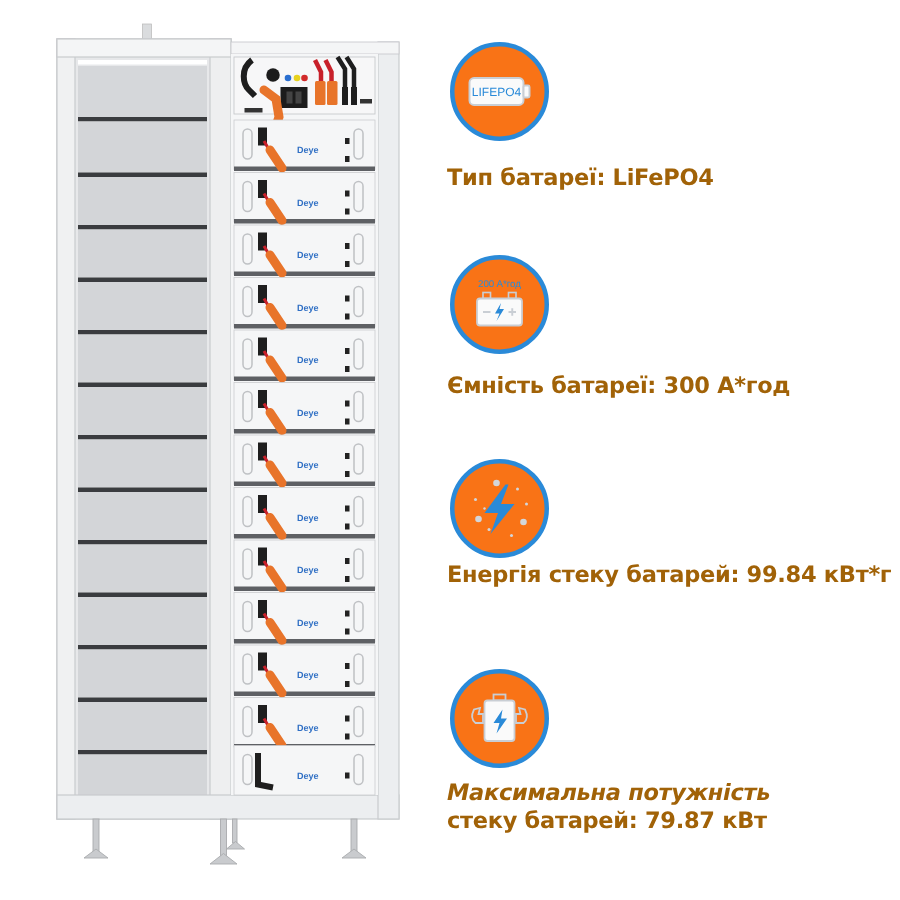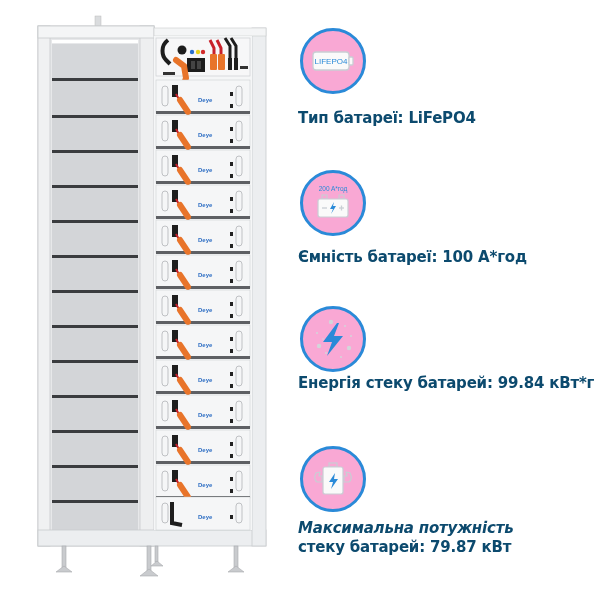--- a/index.html
+++ b/index.html
@@ -1,21 +1,21 @@
 <!DOCTYPE html>
 <html><head>
 <meta charset="utf-8">
 <style>
   html, body { margin: 0; padding: 0; }
   body { width: 600px; height: 600px; background: #ffffff; position: relative; overflow: hidden; font-family: "DejaVu Sans", sans-serif; }
   .product { position: absolute; left: 0; top: 0; width: 290px; height: 600px; }
   .features { position: absolute; left: 298px; top: 0; width: 300px; height: 600px; }
   .feature { position: absolute; left: 0; width: 300px; }
-  .icon-circle { position: absolute; left: 2px; top: 0; width: 66px; height: 66px; border-radius: 50%; border: 3px solid #2a8ad8; box-sizing: border-box; background: #f9a8d4; }
-  .feature-label { position: absolute; left: 0; font-weight: bold; font-size: 15px; color: #0c4a6e; line-height: 20px; white-space: nowrap; letter-spacing: -0.2px; }
+  .icon-circle { position: absolute; left: 2px; top: 0; width: 66px; height: 66px; border-radius: 50%; border: 3px solid #2a8ad8; box-sizing: border-box; background: #f97316; }
+  .feature-label { position: absolute; left: 0; font-weight: bold; font-size: 15px; color: #a16207; line-height: 20px; white-space: nowrap; letter-spacing: -0.2px; }
 </style>
 </head>
 <body>
 
 <div class="product">
   <svg width="290" height="600" viewBox="0 0 290 600" xmlns="http://www.w3.org/2000/svg">
 
     <rect x="95" y="16" width="6" height="12" fill="#dadcde" stroke="#bbb" stroke-width="0.5"></rect>
 
     <rect x="38" y="26" width="116" height="520" fill="#e7e8ea" stroke="#c9cbce" stroke-width="1"></rect>
@@ -279,21 +279,21 @@
         <text x="30" y="18" text-anchor="middle" font-family="Liberation Sans, sans-serif" font-size="6.5" fill="#2a8ad8">200 A*год</text>
         <rect x="19" y="22" width="5" height="4" fill="none" stroke="#c9ced4" stroke-width="1.1"></rect>
         <rect x="36" y="22" width="5" height="4" fill="none" stroke="#c9ced4" stroke-width="1.1"></rect>
         <rect x="15" y="26" width="30" height="18" rx="2" fill="#fafafa" stroke="#c9ced4" stroke-width="1.2"></rect>
         <line x1="19" y1="35" x2="24" y2="35" stroke="#c9ced4" stroke-width="1.3"></line>
         <line x1="36" y1="35" x2="41" y2="35" stroke="#c9ced4" stroke-width="1.3"></line>
         <line x1="38.5" y1="32.5" x2="38.5" y2="37.5" stroke="#c9ced4" stroke-width="1.3"></line>
         <path d="M31 29 L27 36 L30 36 L28 41 L33 33 L30 33 Z" fill="#2a8ad8"></path>
       </svg>
     </div>
-    <div class="feature-label" style="top:77px;">Ємність батареї: 100 А*год</div>
+    <div class="feature-label" style="top:77px;">Ємність батареї: 300 А*год</div>
   </div>
 
   <div class="feature" style="top:306px;">
     <div class="icon-circle">
       <svg width="60" height="60" viewBox="0 0 60 60" style="position:absolute;left:0;top:0;">
         <circle cx="28" cy="13" r="2.2" fill="#d3d6da"></circle>
         <circle cx="16" cy="37" r="2.2" fill="#d3d6da"></circle>
         <circle cx="46" cy="39" r="2.2" fill="#d3d6da"></circle>
         <circle cx="14" cy="24" r="1" fill="#d3d6da"></circle>
         <circle cx="42" cy="17" r="1" fill="#d3d6da"></circle>

